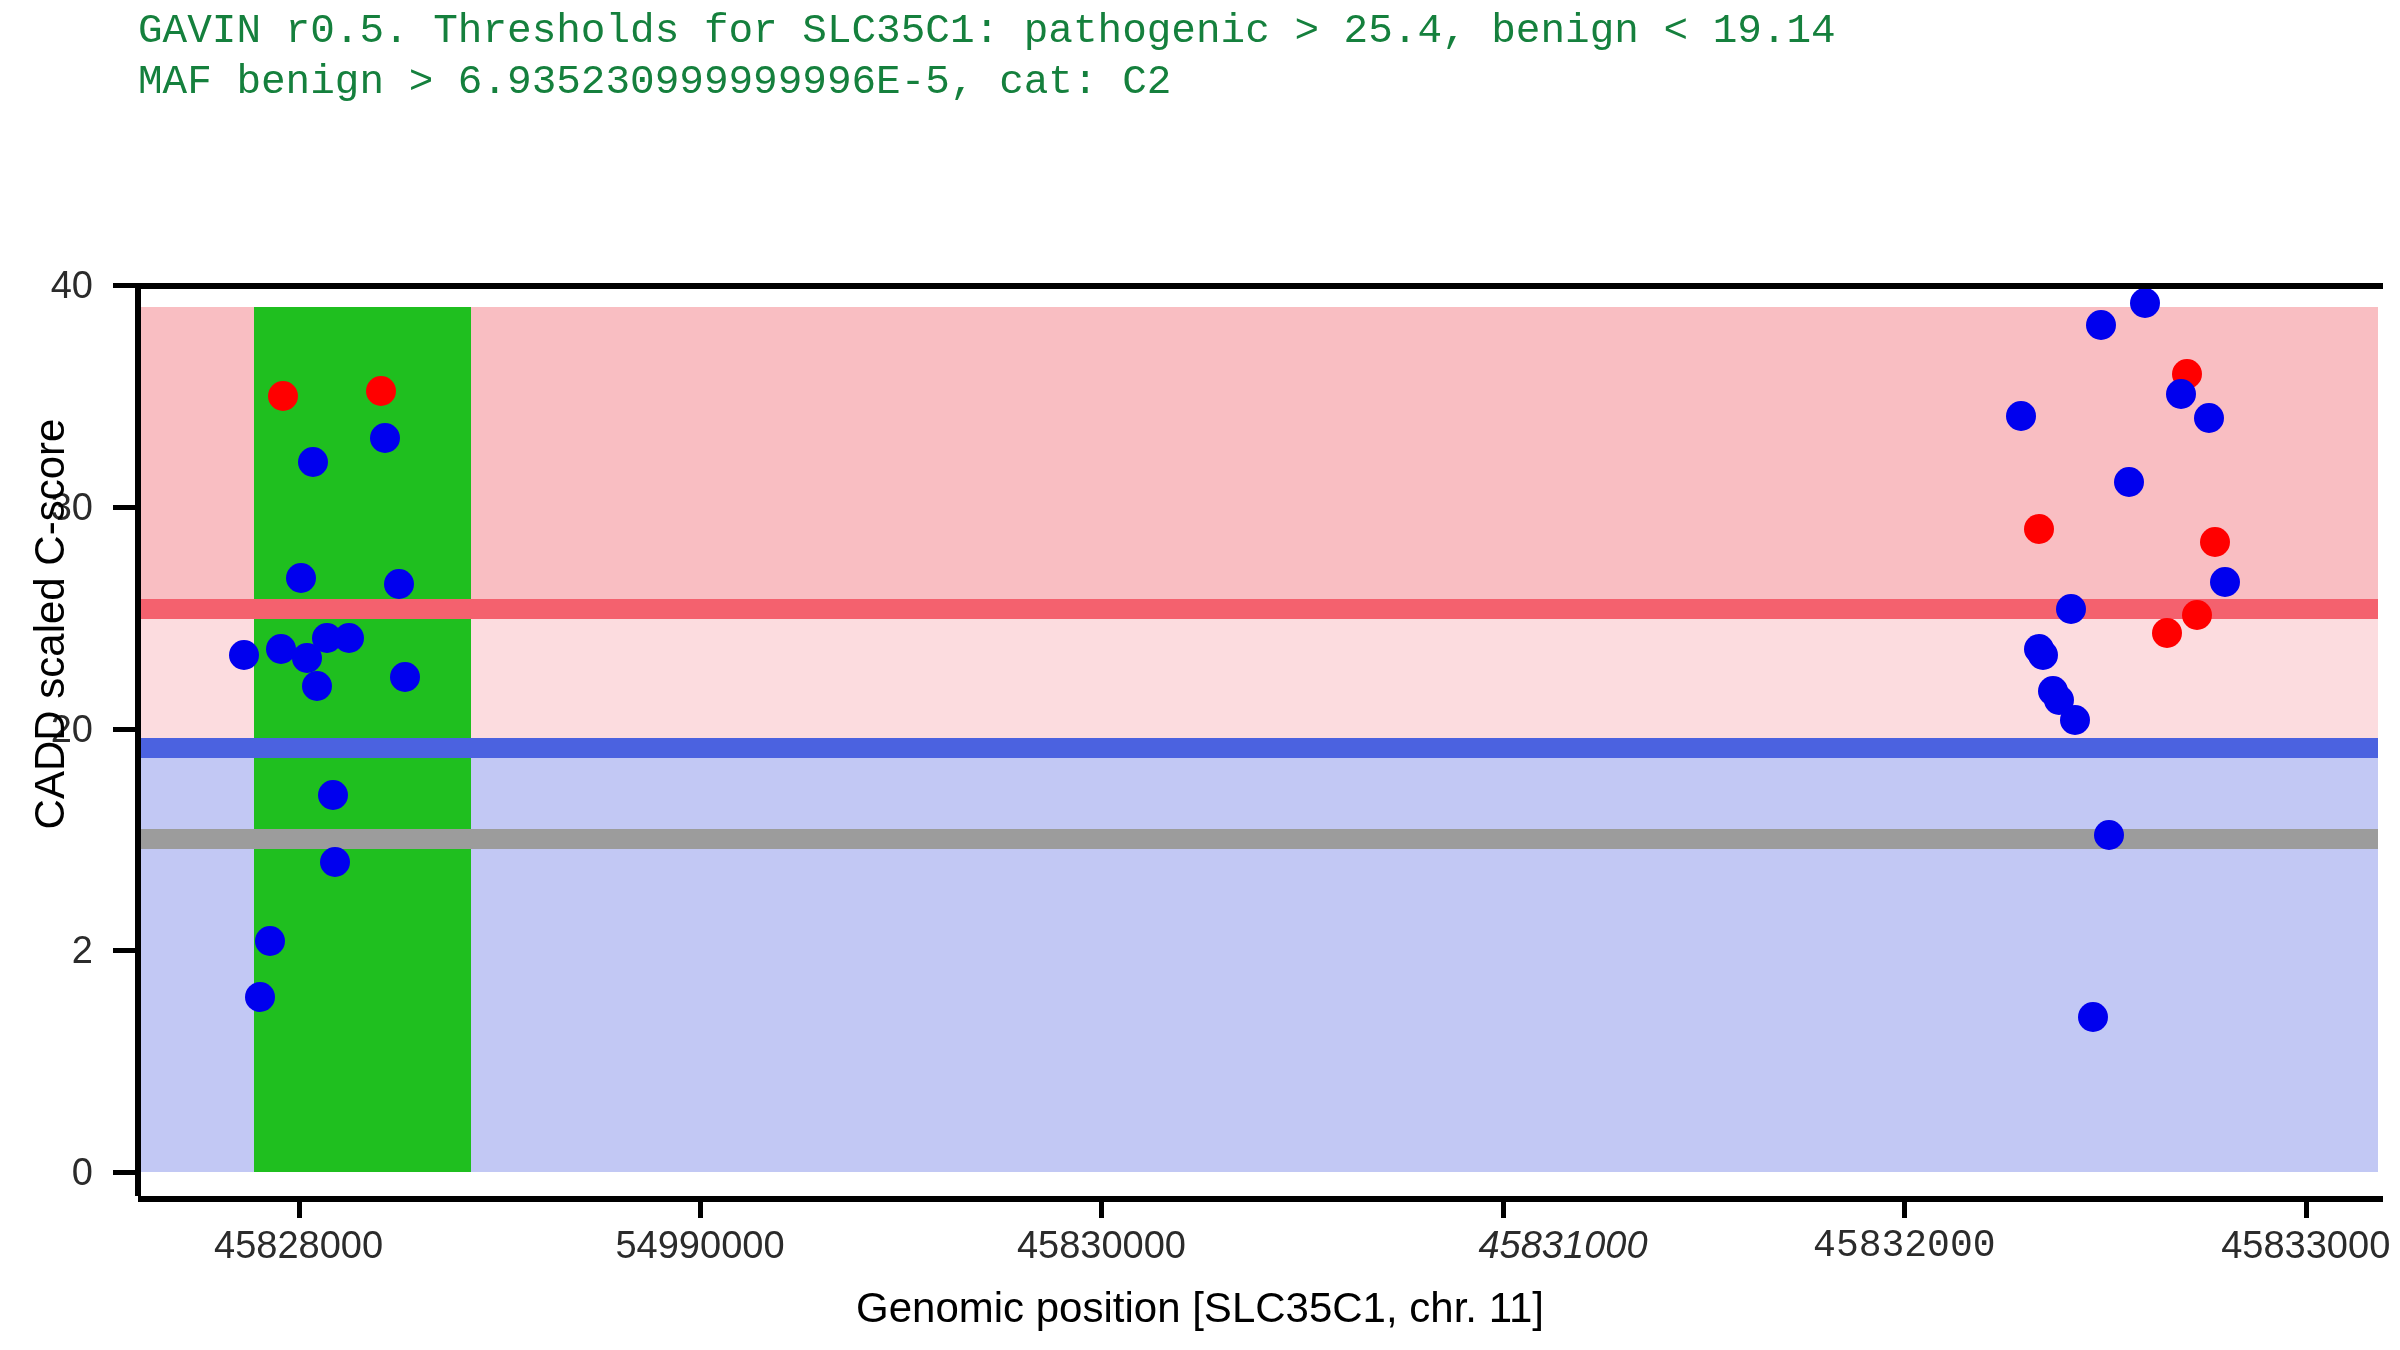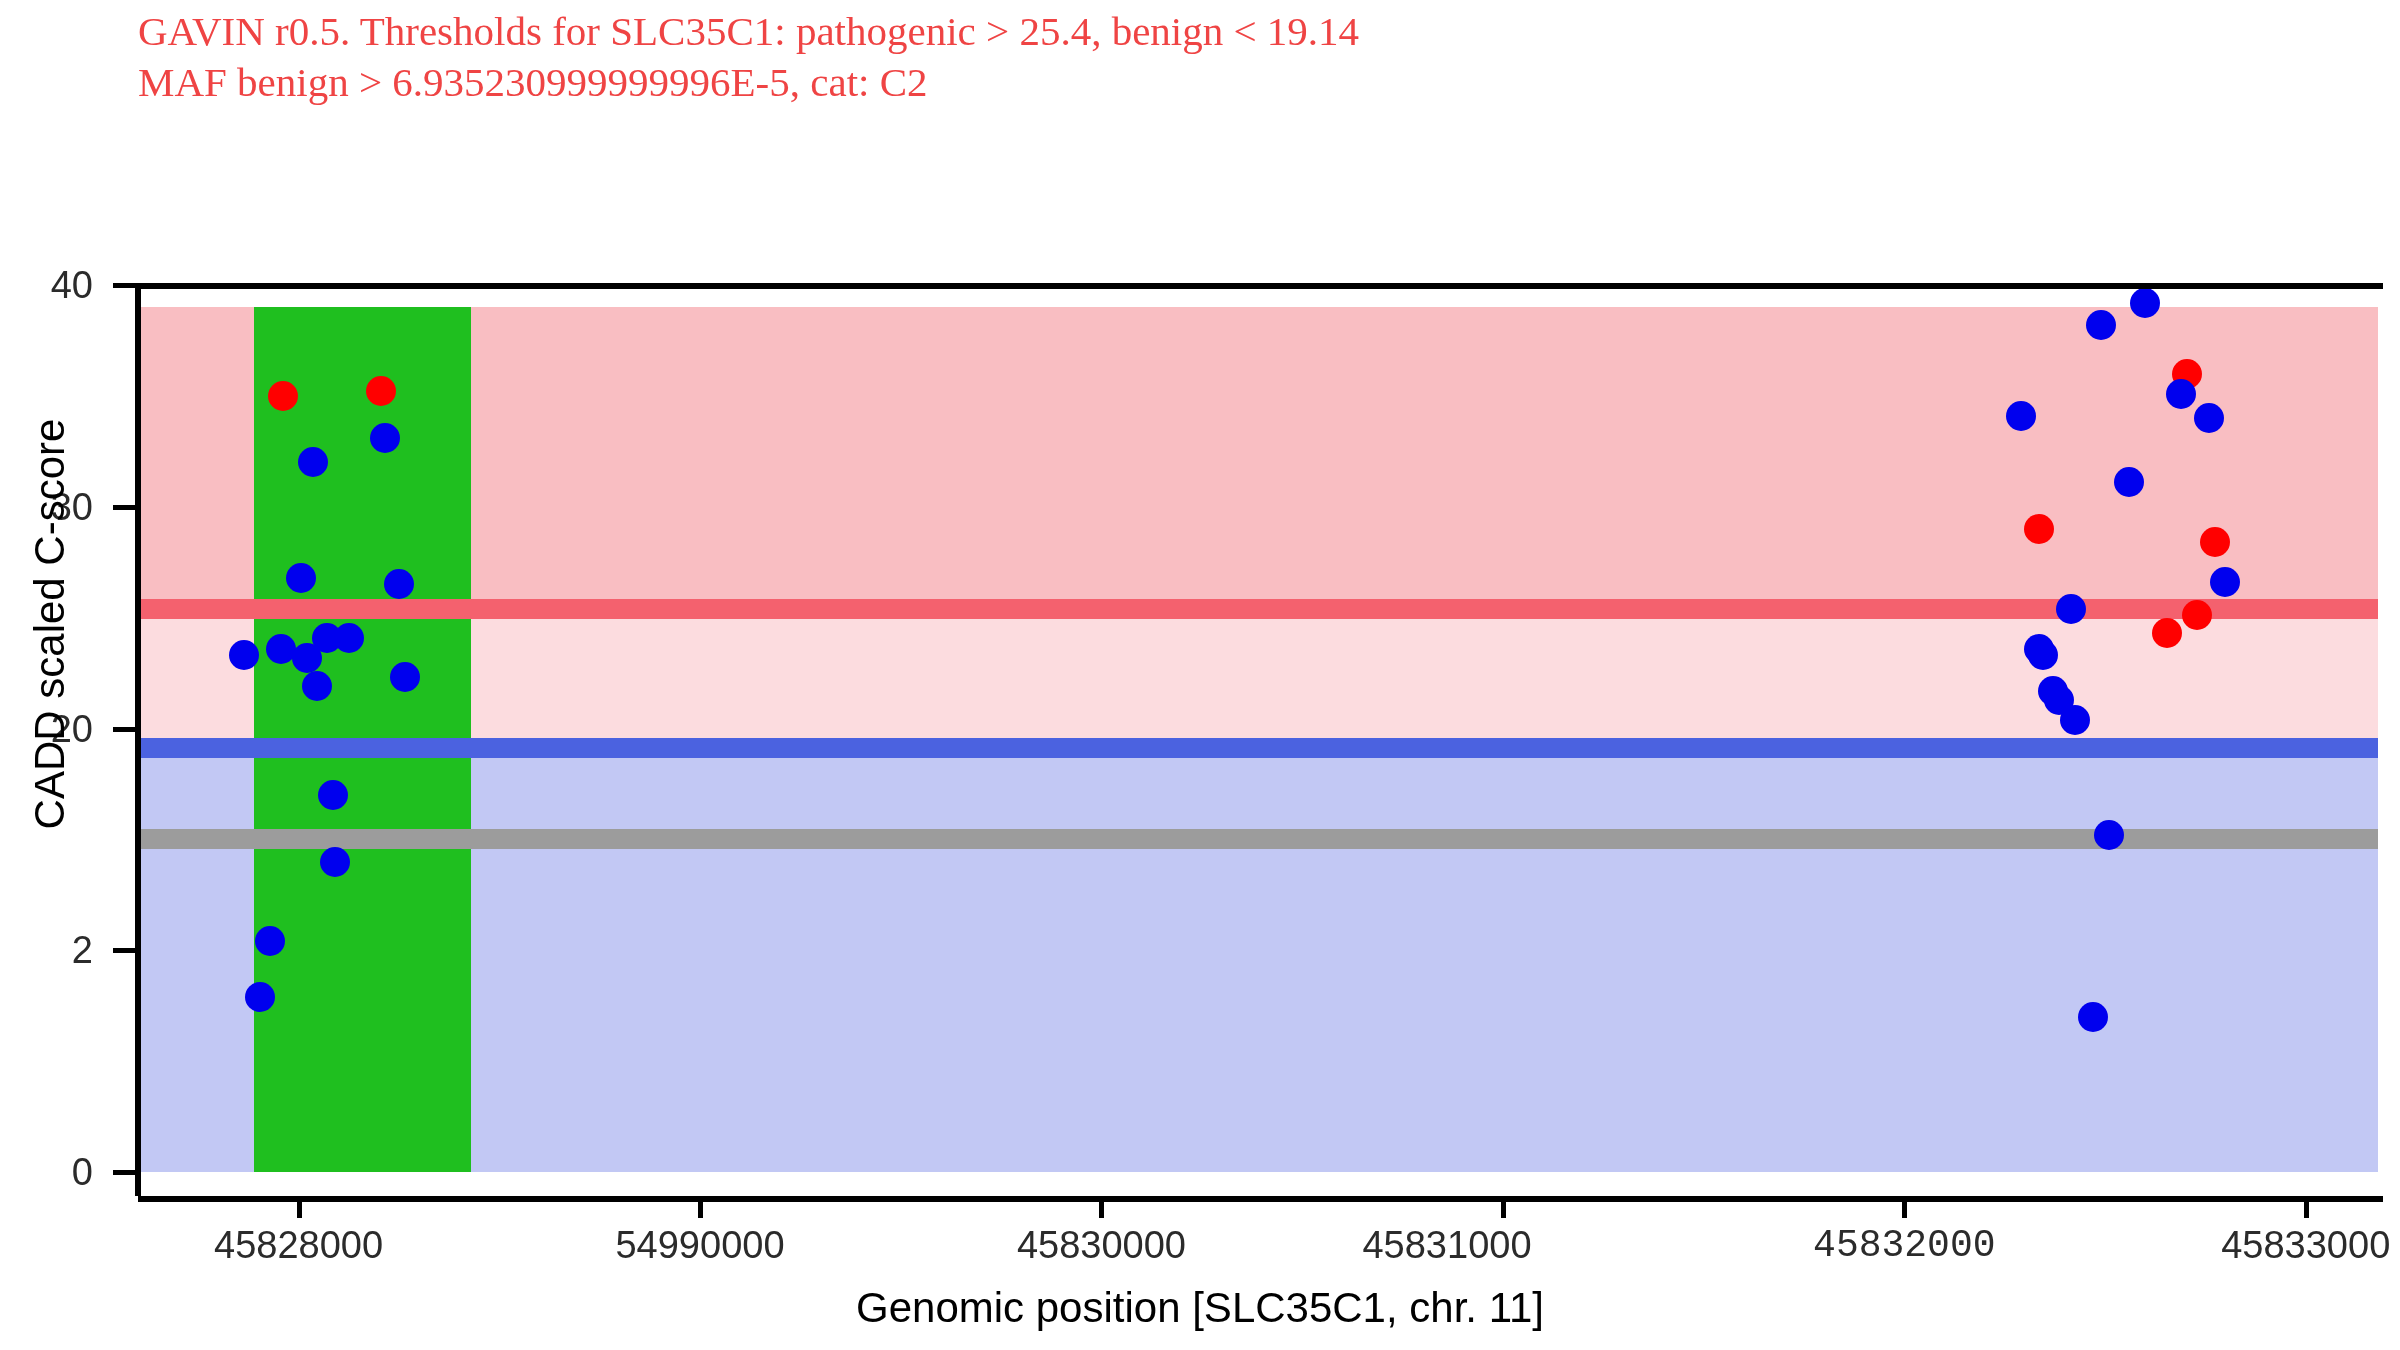--- a/index.html
+++ b/index.html
@@ -1,21 +1,21 @@
 <!DOCTYPE html>
 <html><head>
 <meta charset="utf-8">
 <style>
   html,body{margin:0;padding:0;background:#ffffff;}
   body{width:2400px;height:1350px;font-family:"Liberation Sans",sans-serif;overflow:hidden;}
   #root{position:relative;width:2400px;height:1350px;background:#fff;}
 
   
   #title-block{position:absolute;left:138px;top:6px;width:2100px;}
-  .title-line{font-size:41px;line-height:51px;color:#ef4444;white-space:pre;font-family:Liberation Serif, serif;}
+  .title-line{font-size:41px;line-height:51px;color:#15803d;white-space:pre;font-family:Liberation Mono, monospace;}
 
   
   #plot-area{position:absolute;left:138px;top:285px;width:2240px;height:887px;overflow:visible;}
   #plot-clip{position:absolute;left:0;top:0;width:2240px;height:887px;overflow:hidden;}
 
   .band{position:absolute;left:0;width:2240px;}
   .thresh-line{position:absolute;left:0;width:2240px;}
   #exon-rect{position:absolute;}
 
   .pt{position:absolute;border-radius:50%;}
@@ -101,21 +101,21 @@
   <div id="axis-x-line"></div>
 
   <div id="ticks-layer">
       <div class="xtick" style="left: 296.573px;"></div>
       <div class="xticklabel" style="left: 298.573px;">45828000</div>
       <div class="xtick" style="left: 698.007px;"></div>
       <div class="xticklabel" style="left: 700.007px;">54990000</div>
       <div class="xtick" style="left: 1099.44px;"></div>
       <div class="xticklabel" style="left: 1101.44px;">45830000</div>
       <div class="xtick" style="left: 1500.87px;"></div>
-      <div class="xticklabel" style="left: 1447px;">45831000</div>
+      <div class="xticklabel" style="left: 1563px; font-style: italic;">45831000</div>
       <div class="xtick" style="left: 1902.31px;"></div>
       <div class="xticklabel" style="left: 1904.31px; font-family: Liberation Mono, monospace;">45832000</div>
       <div class="xtick" style="left: 2303.74px;"></div>
       <div class="xticklabel" style="left: 2305.74px;">45833000</div>
       <div class="ytick" style="top: 1170px;"></div>
       <div class="yticklabel" style="top: 1172px;">0</div>
       <div class="ytick" style="top: 948.25px;"></div>
       <div class="yticklabel" style="top: 950.25px;">2</div>
       <div class="ytick" style="top: 726.5px;"></div>
       <div class="yticklabel" style="top: 728.5px;">20</div>

